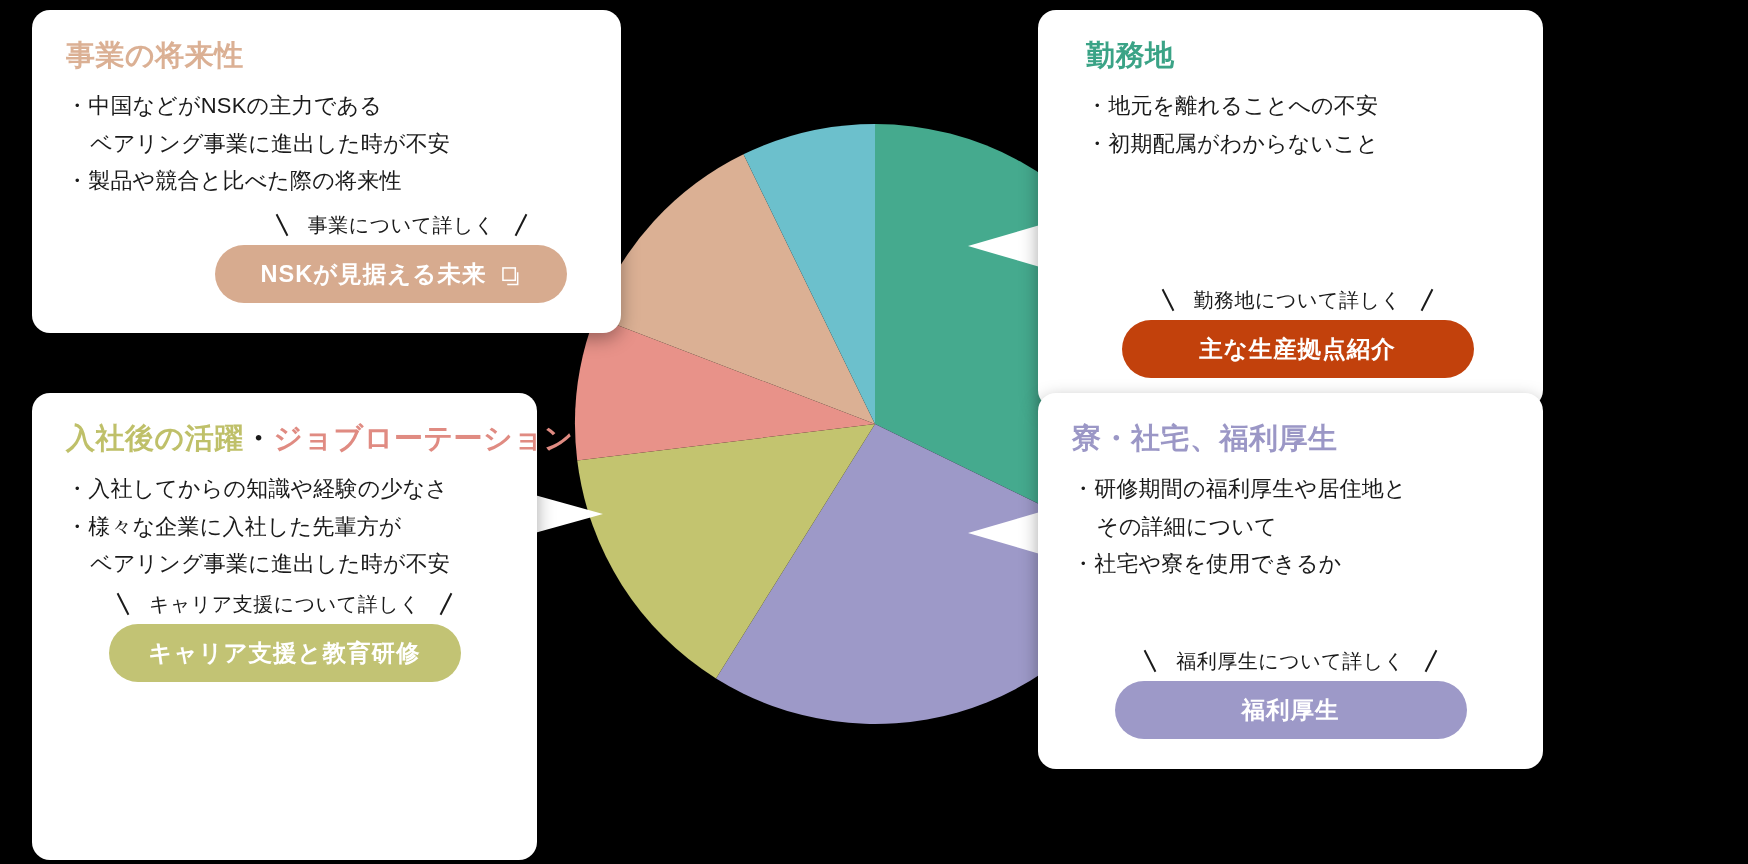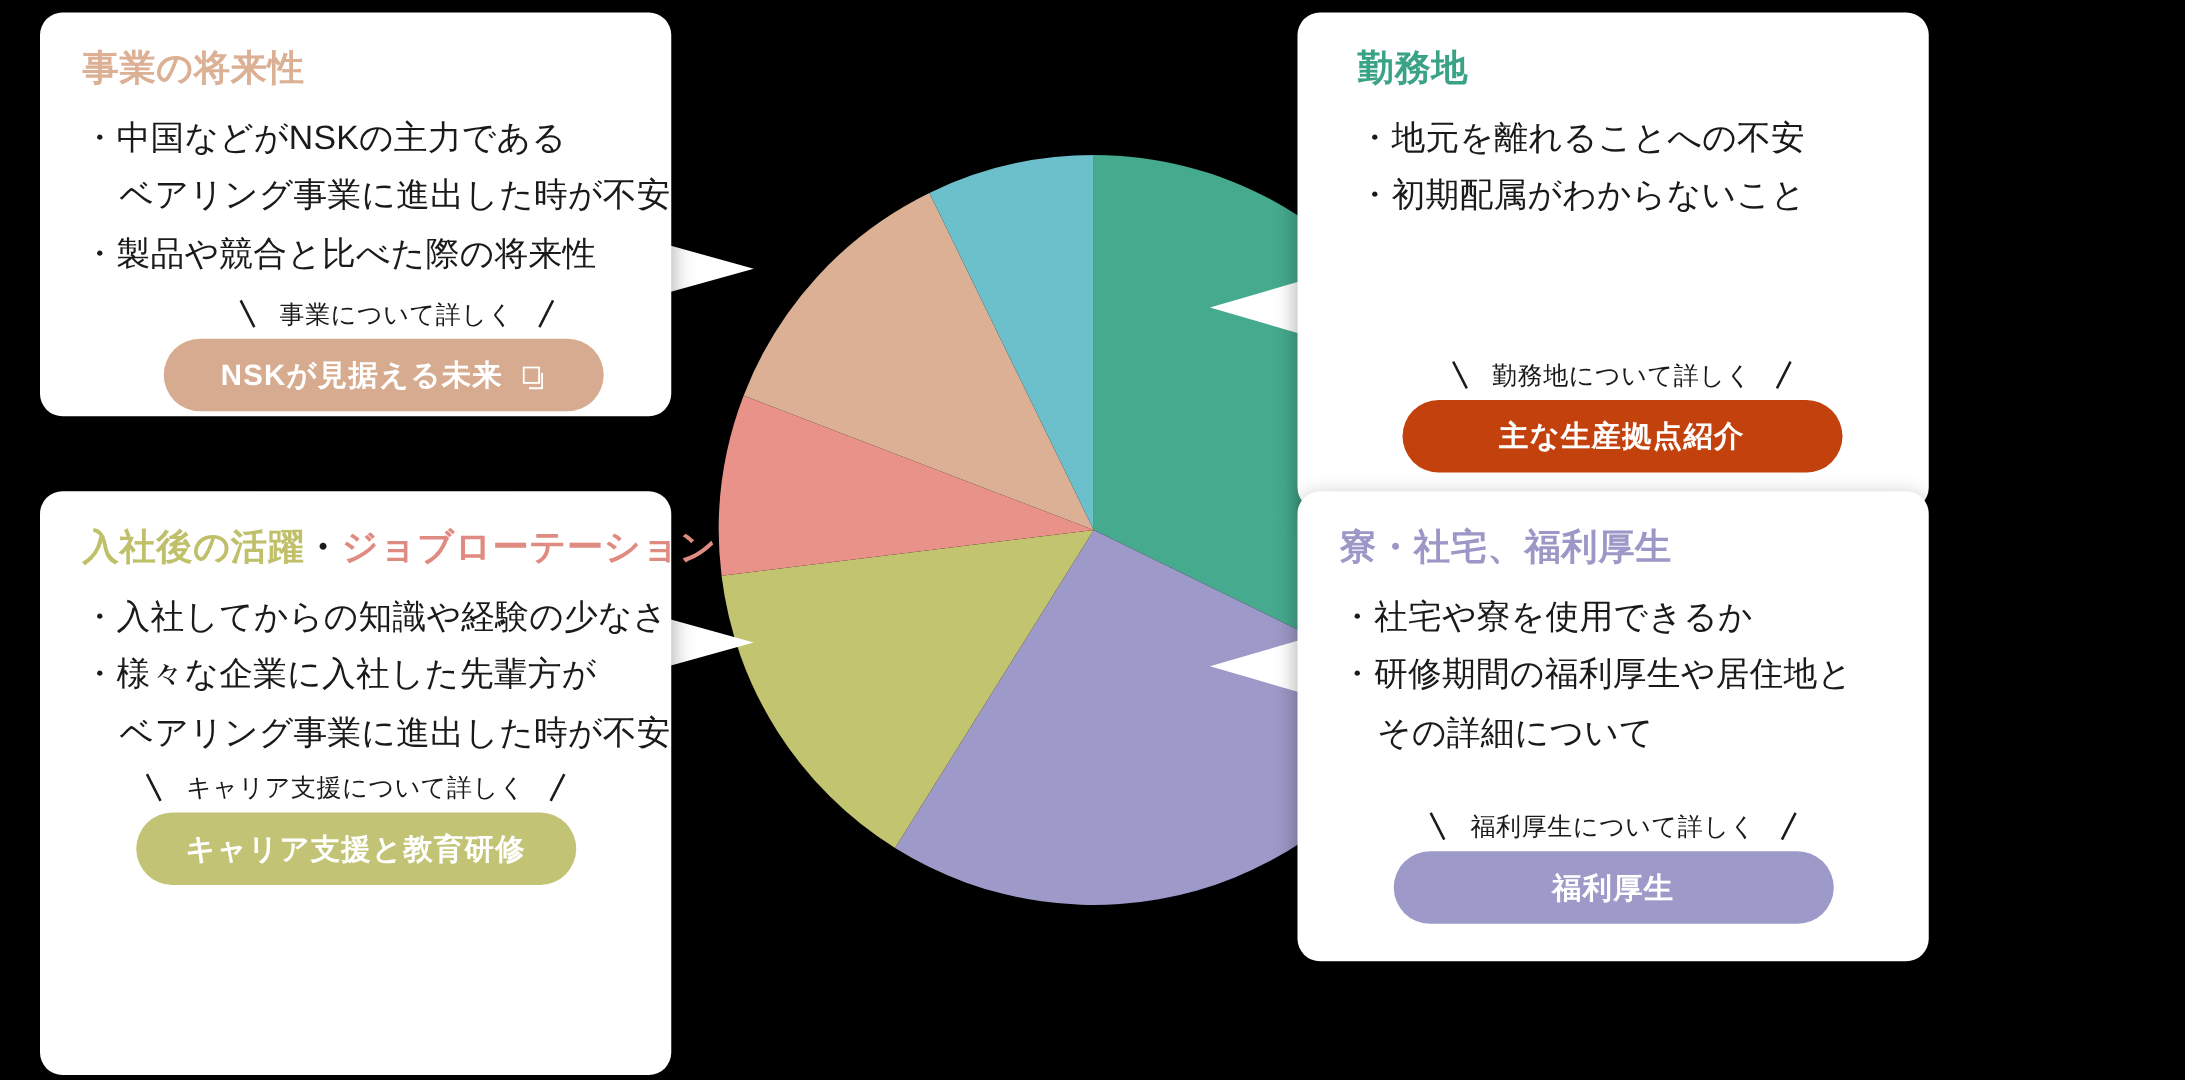--- a/index.html
+++ b/index.html
@@ -35,21 +35,21 @@
     font-size: 29px;
     font-weight: 700;
     line-height: 1.2;
     margin-bottom: 14px;
     letter-spacing: 0.5px;
     white-space: nowrap;
   }
   .card-title .seg2 { }
   .bullets { list-style: none; }
   .bullets li {
-    font-size: 27px;
+    font-size: 22px;
     line-height: 1.72;
     color: #1a1a1a;
     letter-spacing: 0.2px;
     white-space: nowrap;
   }
   .bullets li .cont { padding-left: 1.1em; display: block; }
 
   .cta-block {
     margin-top: auto;
     display: flex;
@@ -92,21 +92,21 @@
     font-size: 23.5px;
     font-weight: 700;
     letter-spacing: 1px;
     cursor: pointer;
     border: none;
     white-space: nowrap;
   }
   .ext-icon { width: 19px; height: 19px; position: relative; display:inline-block; }
 
   
-  #card-biz      { left: 32px;   top: 10px;   width: 505px; height: 323px; }
+  #card-biz      { left: 32px;   top: 10px;   width: 589px; height: 323px; }
   #card-loc      { left: 1038px; top: 10px;   width: 505px; height: 398px;
                    display: flex; flex-direction: column; padding-left: 48px; }
   #card-career   { left: 32px;   top: 393px;  width: 505px; height: 467px;
                    display: flex; flex-direction: column; }
   #card-welfare  { left: 1038px; top: 393px;  width: 505px; height: 376px;
                    display: flex; flex-direction: column; }
 
   #card-biz  .cta-block { margin-top: 12px; align-items: flex-end; padding-right: 20px;}
   #card-biz  .cta-lead  { margin-right: 36px; }
   #card-loc  .cta-block { margin-top: auto; align-items: center; }
@@ -236,26 +236,26 @@
       <button class="cta-btn" style="background: rgb(194, 195, 116);">
         <span>キャリア支援と教育研修</span>
       </button>
     </div>
   </div>
 
   <div class="card" id="card-welfare">
     <div class="card-title" style="color: rgb(155, 151, 198);">寮・社宅、福利厚生</div>
     <ul class="bullets">
       <li>
-        <span>・社宅や寮を使用できるか</span>
-      </li>
-      <li>
         <span>・研修期間の福利厚生や居住地と</span>
         <span class="cont">その詳細について</span>
       </li>
+      <li>
+        <span>・社宅や寮を使用できるか</span>
+      </li>
     </ul>
     <div class="cta-block">
       <div class="cta-lead">
         <span class="slash-l"></span>
         <span>福利厚生について詳しく</span>
         <span class="slash-r"></span>
       </div>
       <button class="cta-btn" style="background: rgb(157, 153, 200);">
         <span>福利厚生</span>
       </button>

